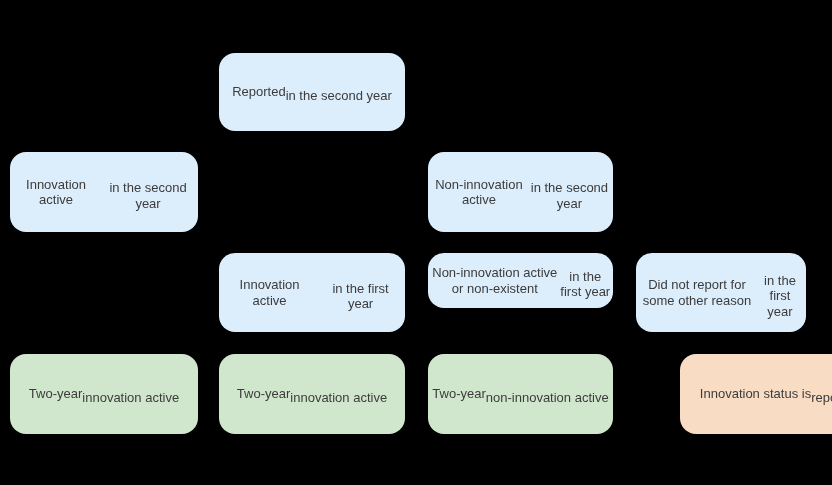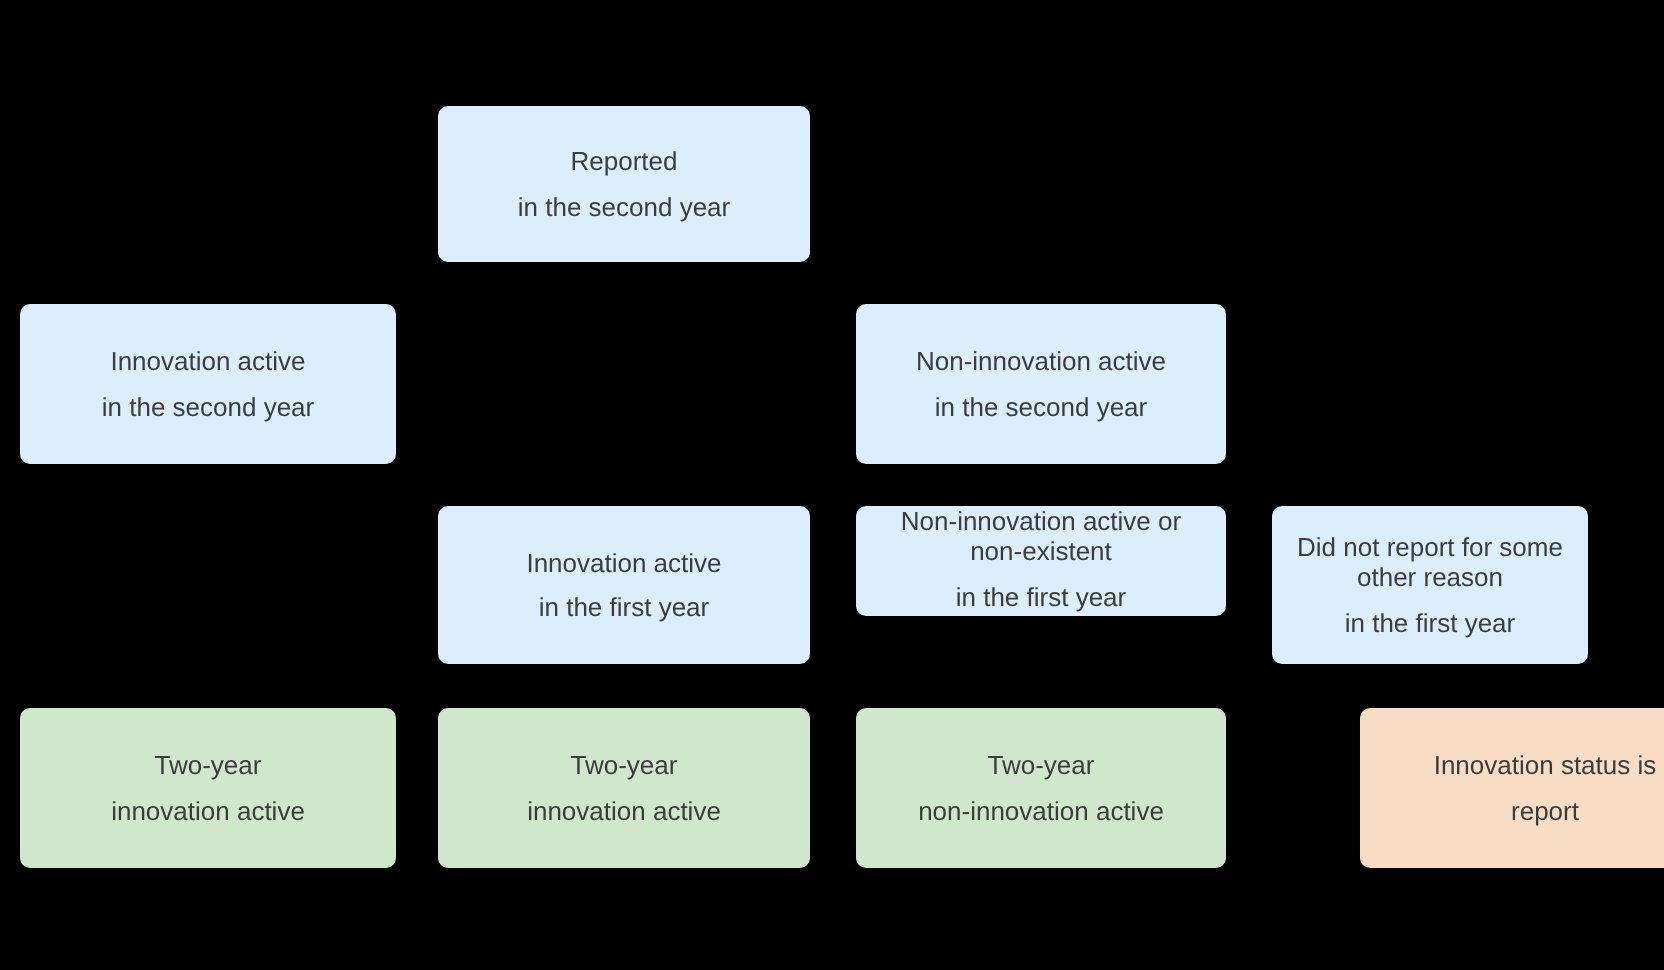--- a/index.html
+++ b/index.html
@@ -11,23 +11,23 @@
     position: relative;
     width: 832px;
     height: 485px;
     background: #000000;
     overflow: hidden;
     font-family: "Liberation Sans", "DejaVu Sans", sans-serif;
   }
   .node {
     position: absolute;
     box-sizing: border-box;
-    border-radius: 5px;
+    border-radius: 16px;
     display: flex;
-    flex-direction: column;
+    flex-direction: row;
     align-items: center;
     justify-content: center;
     text-align: center;
     font-size: 13px;
     line-height: 1.18;
     color: #3c3c3c;
     padding: 2px 2px;
   }
   .node p {
     margin: 0;
@@ -37,21 +37,21 @@
   }
   .node p.narrow {
     max-width: 158px;
   }
   
   .n0 { left: 219px; top: 53px;  width: 186px; height: 78px; }
   .n1 { left: 10px;  top: 152px; width: 188px; height: 80px; }
   .n2 { left: 428px; top: 152px; width: 185px; height: 80px; }
   .n3 { left: 219px; top: 253px; width: 186px; height: 79px; }
   .n4 { left: 428px; top: 253px; width: 185px; height: 55px; justify-content: flex-end; }
-  .n5 { left: 636px; top: 253px; width: 158px; height: 79px; }
+  .n5 { left: 636px; top: 253px; width: 170px; height: 79px; }
   .n6 { left: 10px;  top: 354px; width: 188px; height: 80px; }
   .n7 { left: 219px; top: 354px; width: 186px; height: 80px; }
   .n8 { left: 428px; top: 354px; width: 185px; height: 80px; }
   .n9 { left: 636px; top: 354px; width: 185px; height: 80px; }
 </style>
 </head>
 <body>
 
 <div class="stage">
 

